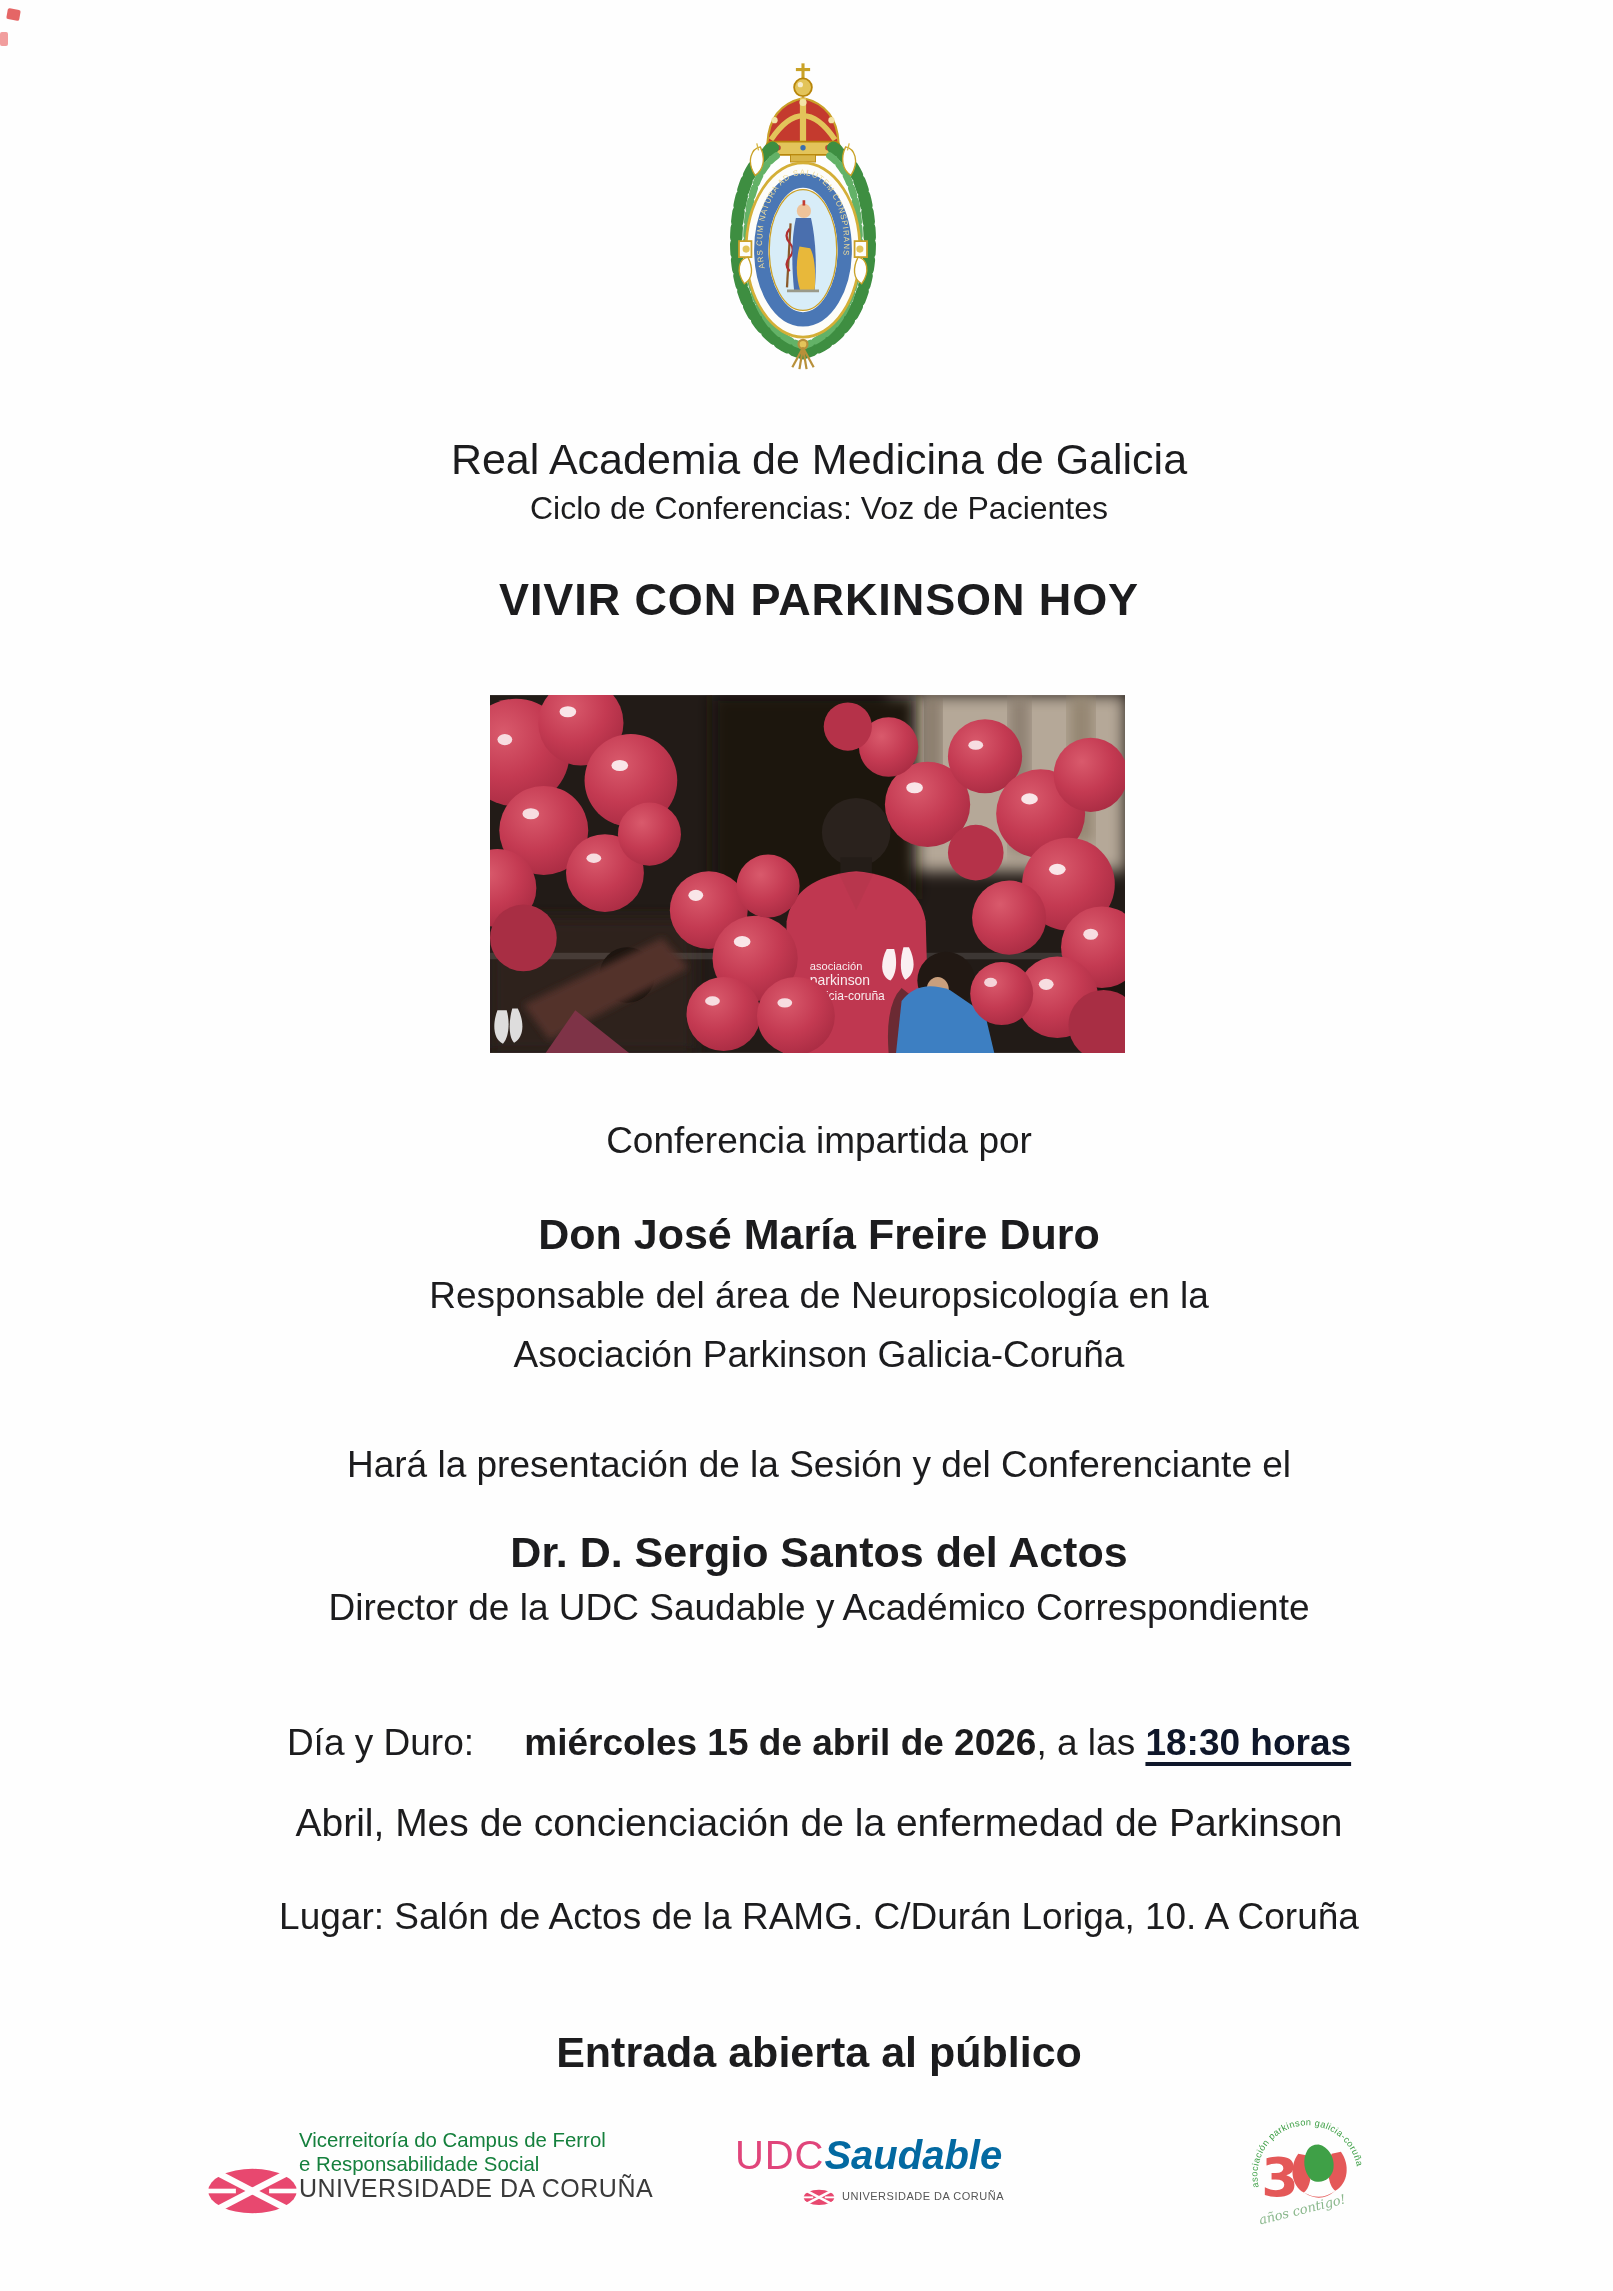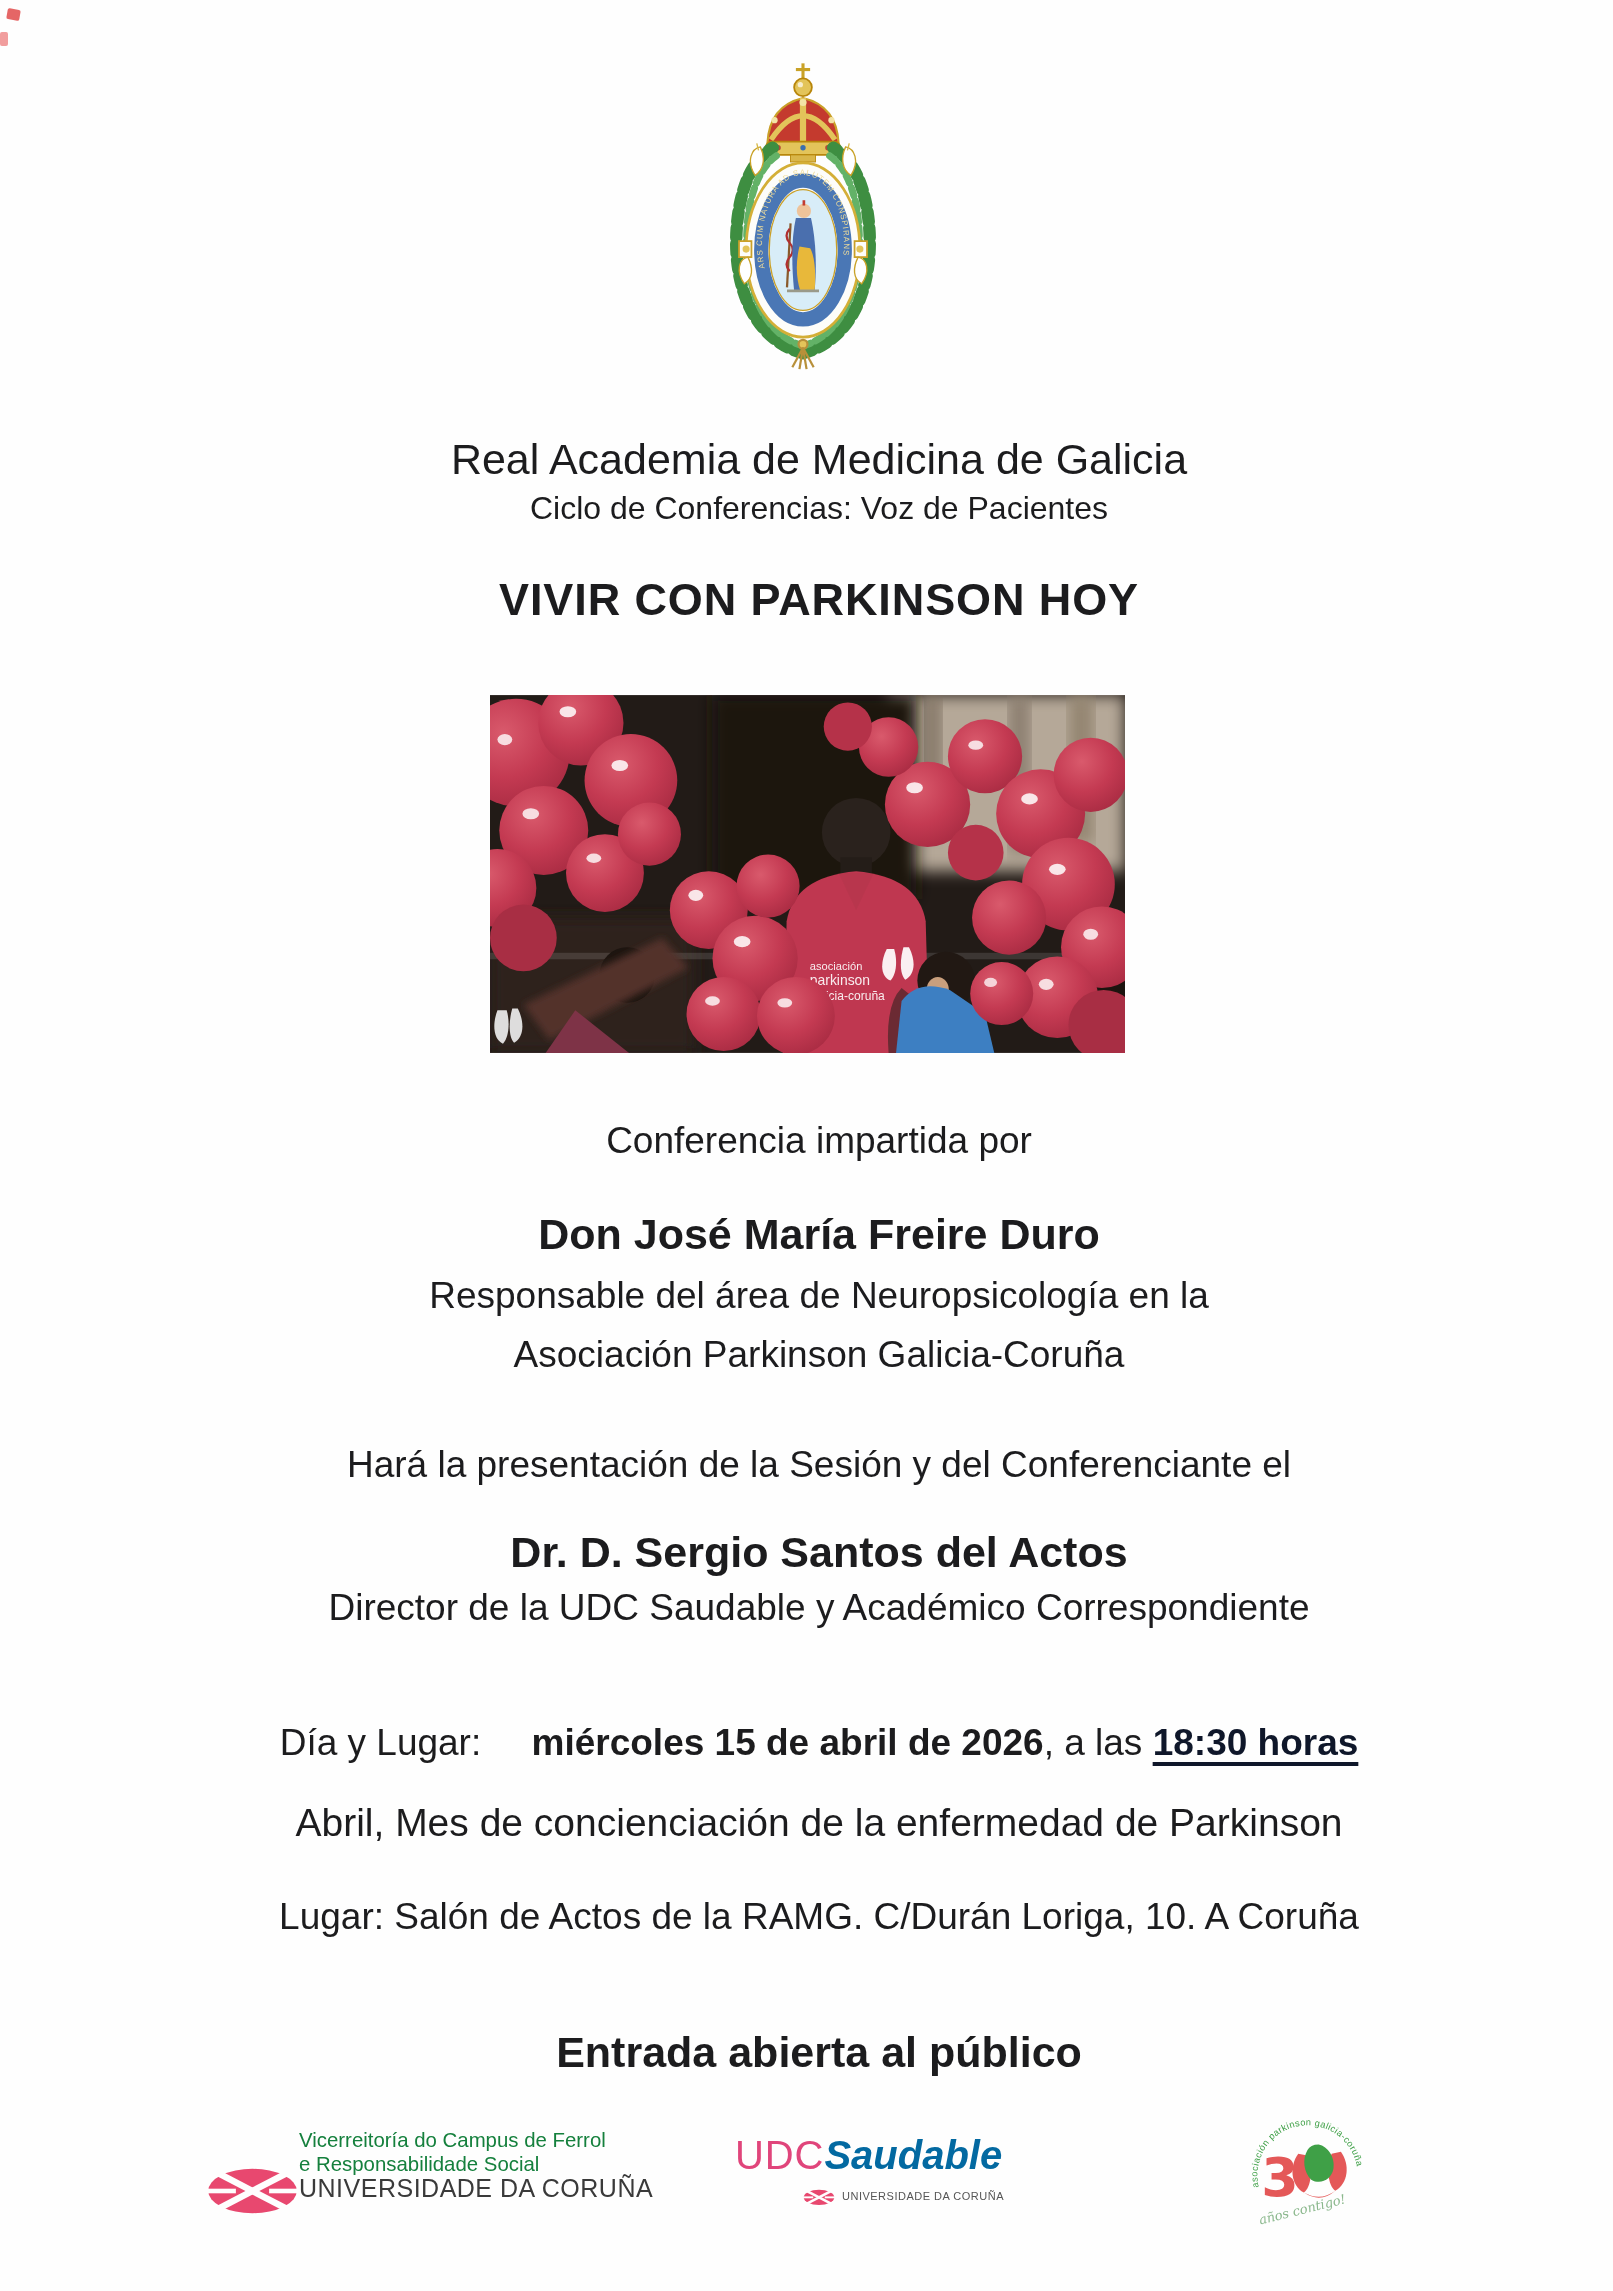--- a/index.html
+++ b/index.html
@@ -261,21 +261,21 @@
   <div class="centered-line fs-body" style="top:1119px">Conferencia impartida por</div>
   <div class="centered-line fs-body" style="top:1274px">Responsable del área de Neuropsicología en la</div>
   <div class="centered-line fs-name" style="top:1209px">Don José María Freire Duro</div>
   <div class="centered-line fs-body" style="top:1333px">Asociación Parkinson Galicia-Coruña</div>
 
   <div class="centered-line fs-body" style="top:1443px">Hará la presentación de la Sesión y del Conferenciante el</div>
   <div class="centered-line fs-name" style="top:1527px">Dr. D. Sergio Santos del Actos</div>
   <div class="centered-line fs-body" style="top:1586px">Director de la UDC Saudable y Académico Correspondiente</div>
 
   <div class="centered-line fs-body" style="top:1721px">
-    <span>Día y Lugar: </span><span class="seg-bold">miércoles 15 de abril de 2026</span><span>, a las </span><span class="seg-time">18:30 horas</span>
+    <span>Día y Duro: </span><span class="seg-bold">miércoles 15 de abril de 2026</span><span>, a las </span><span class="seg-time">18:30 horas</span>
   </div>
   <div class="centered-line fs-awareness" style="top:1800px">Abril, Mes de concienciación de la enfermedad de Parkinson</div>
   <div class="centered-line fs-body" style="top:1895px">Lugar: Salón de Actos de la RAMG. C/Durán Loriga, 10. A Coruña</div>
   <div class="centered-line fs-admission" style="top:2027px">Entrada abierta al público</div>
 
   <div class="f-gray" style="left:299px;top:2129px">Vicerreitoría do Campus de Ferrol</div>
   <div class="f-gray" style="left:299px;top:2153px">e Responsabilidade Social</div>
   <div class="f-udcname" style="left:299px;top:2174px">UNIVERSIDADE DA CORUÑA</div>
   <div class="udc-logo">
     <svg width="93" height="48" viewBox="0 0 100 52">

